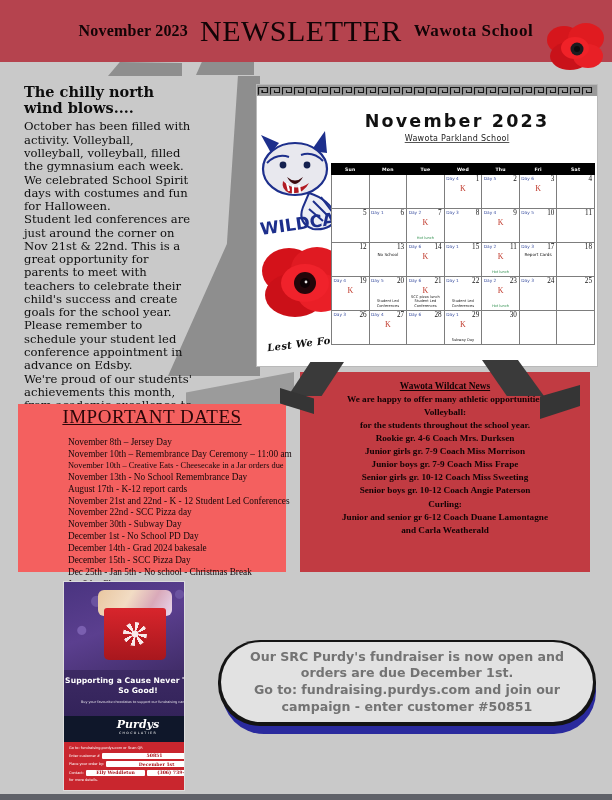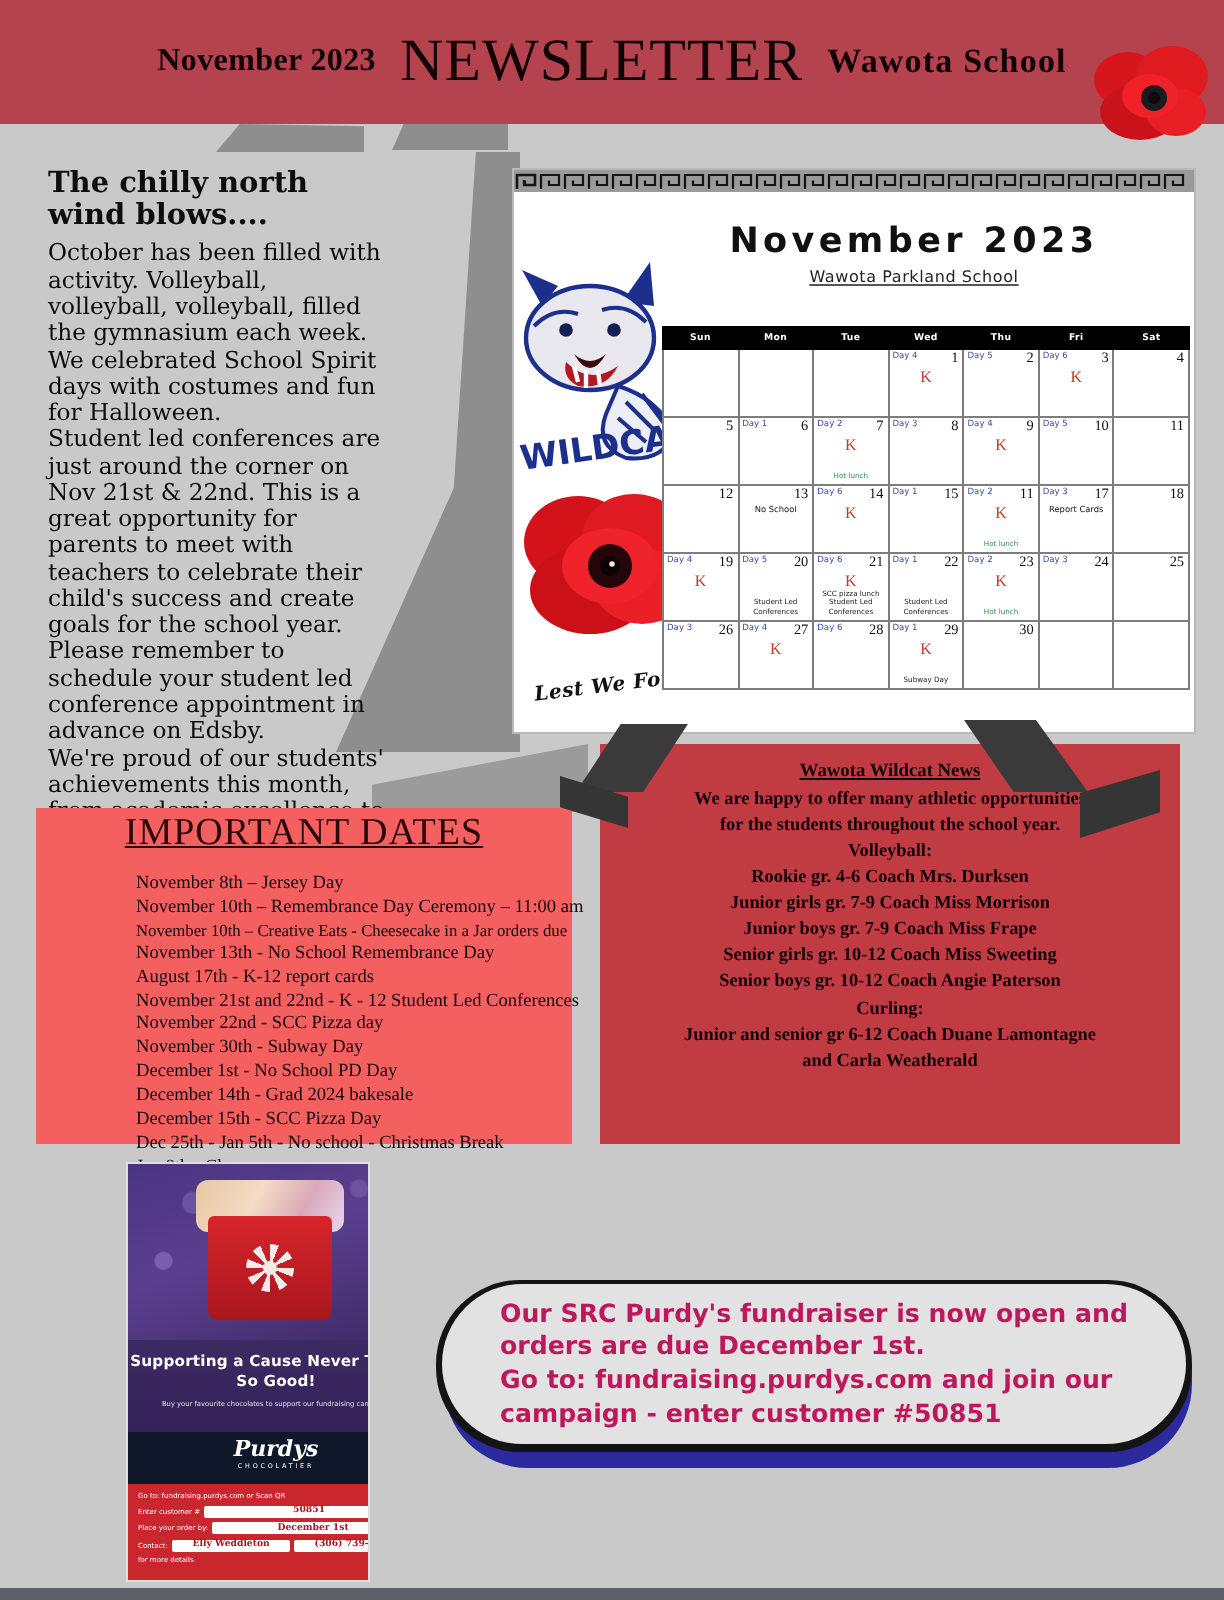--- a/index.html
+++ b/index.html
@@ -233,21 +233,21 @@
     position:absolute;left:218px;top:640px;width:378px;height:86px;
     background:#141414;border-radius:42px;
   }
   .bubble{
     position:absolute;left:221px;top:642px;width:372px;height:80px;
     background:#e2e2e2;border-radius:40px;
     display:flex;align-items:center;justify-content:center;
   }
   .bubble .txt{
     font-family:"DejaVu Sans",sans-serif;font-weight:bold;
-    font-size:12.6px;line-height:1.32;color:#be185d;
+    font-size:12.6px;line-height:1.32;text-align:center;color:#737373;
     padding:0 16px;
   }
 
   .botbar{position:absolute;left:0;bottom:0;width:612px;height:6px;background:#5f6168;}
 </style>
 </head>
 <body>
 
 <div class="page">
 
@@ -545,22 +545,22 @@
           </tr>
         </tbody>
     </table>
   </div>
 
   <div class="news-box">
     <div class="news-inner">
       <div class="t">Wawota Wildcat News </div>
       <div id="news-lines">
           <div class="l">We are happy to offer many athletic opportunities</div>
+          <div class="l">Volleyball:</div>
           <div class="l">for the students throughout the school year.</div>
-          <div class="l">Volleyball:</div>
           <div class="l">Rookie gr. 4-6 Coach Mrs. Durksen</div>
           <div class="l">Junior girls gr. 7-9 Coach Miss Morrison</div>
           <div class="l">Junior boys gr. 7-9 Coach Miss Frape</div>
           <div class="l">Senior girls gr. 10-12 Coach Miss Sweeting</div>
           <div class="l">Senior boys gr. 10-12 Coach Angie Paterson</div>
           <div class="l">Curling:</div>
           <div class="l">Junior and senior gr 6-12 Coach Duane Lamontagne</div>
           <div class="l">and Carla Weatherald</div>
         </div>
     </div>

